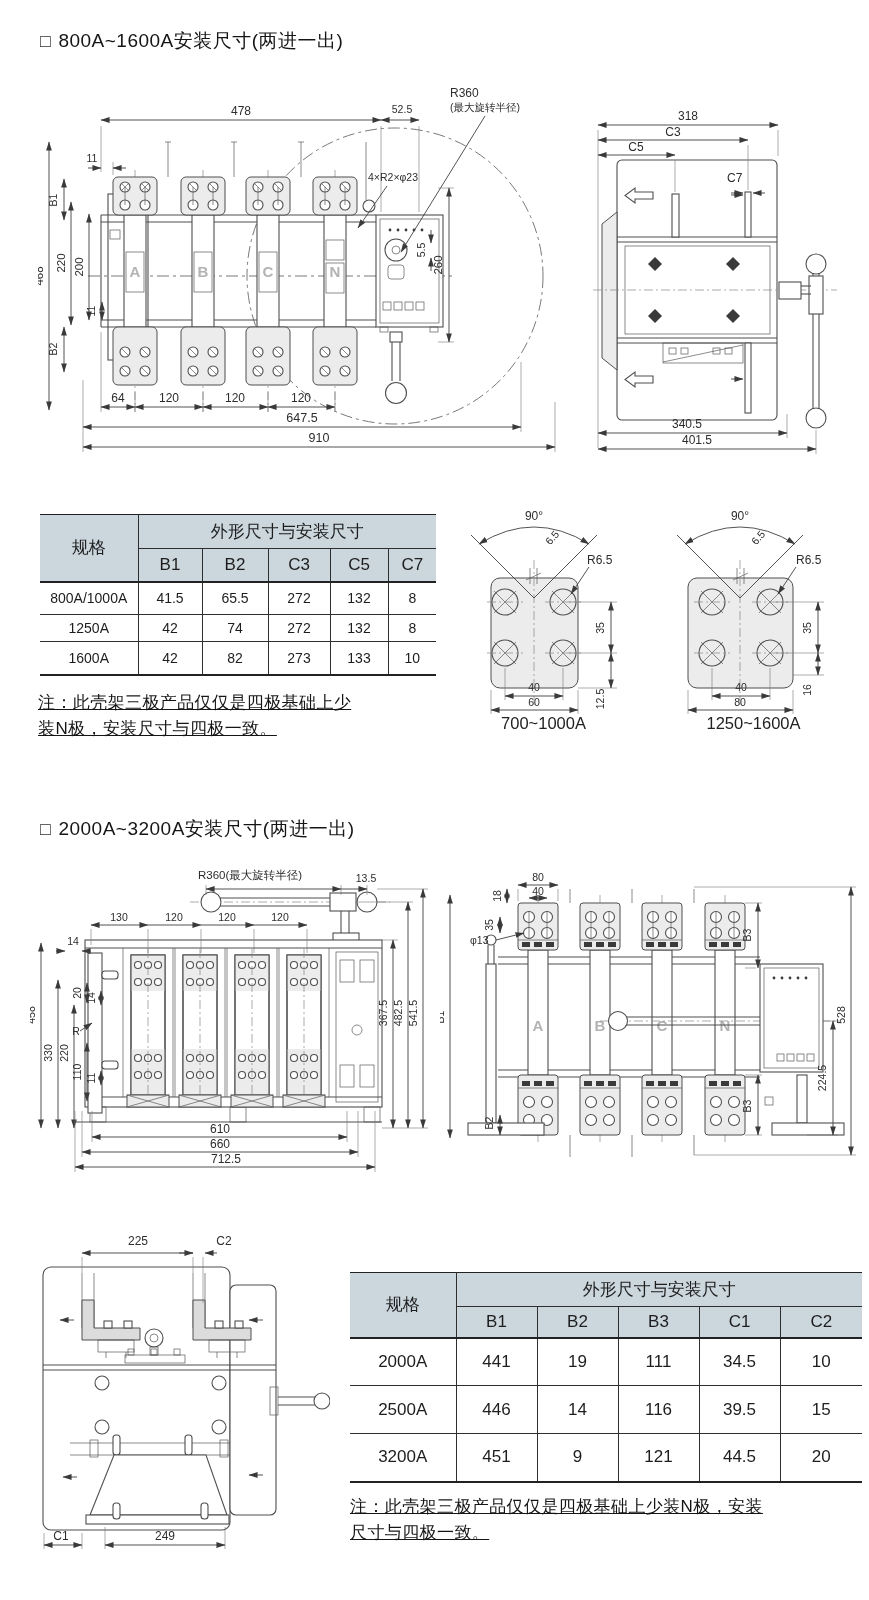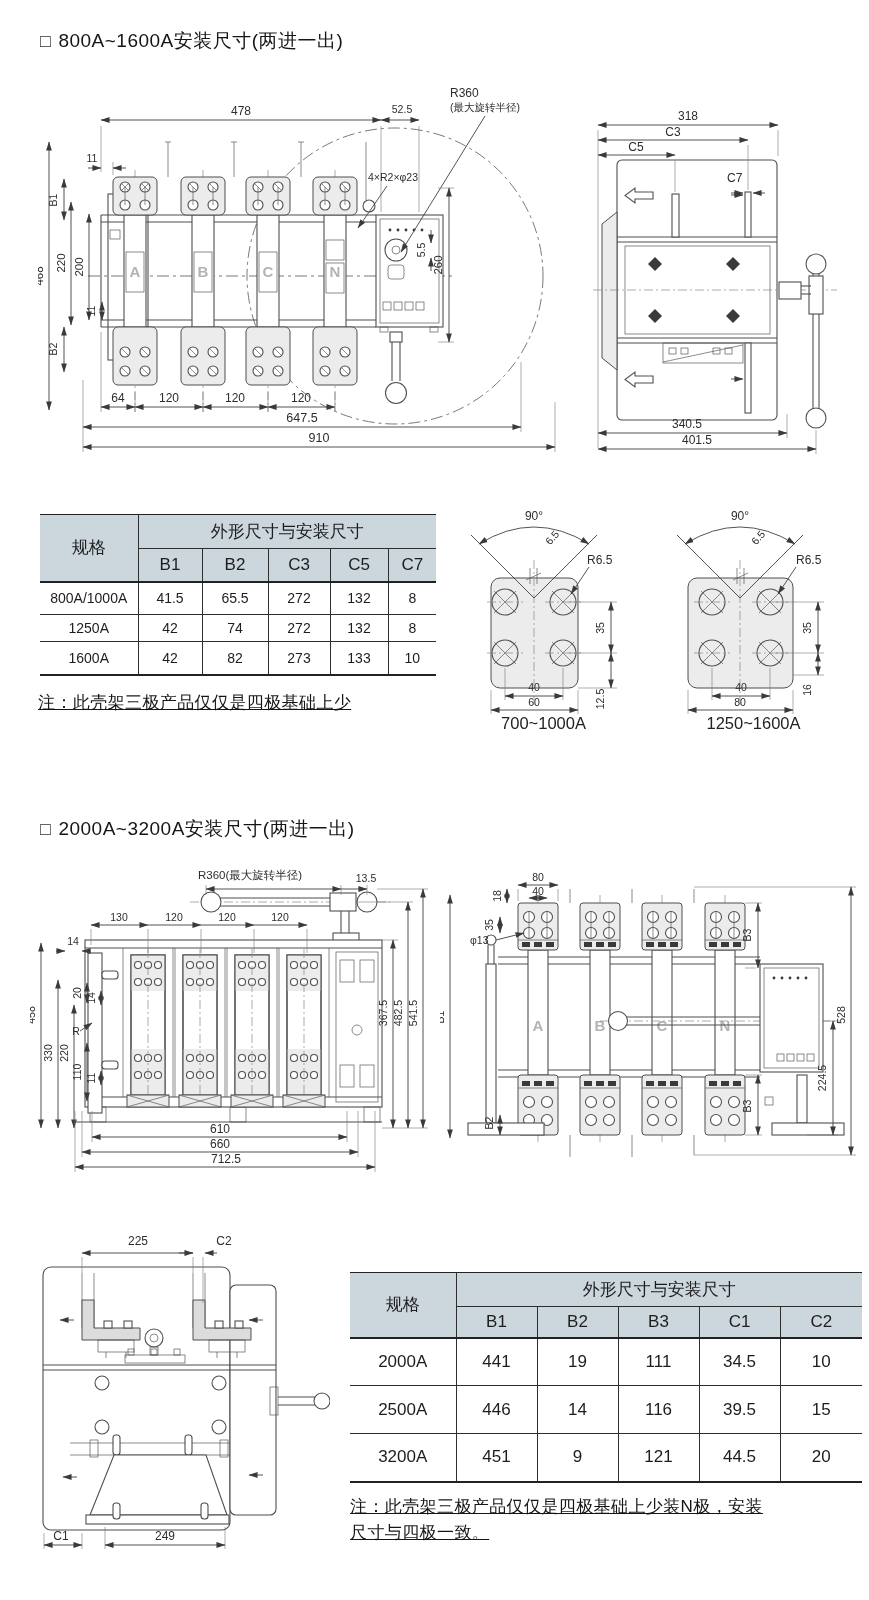--- a/index.html
+++ b/index.html
@@ -368,20 +368,21 @@
     <td>82</td>
     <td>273</td>
     <td>133</td>
     <td class="noR">10</td>
   </tr>
 </tbody>
   </table>
 
 <div class="abs note" style="left:38px;top:690px;width:410px;">
   <div>注：此壳架三极产品仅仅是四极基础上少</div>
+  <div>装N极，安装尺寸与四极一致。</div>
 </div>
 
 <svg class="abs" style="left:441px;top:500px;" width="205" height="215" viewBox="0 0 205 215">
   <defs>
     <marker id="m3" markerWidth="11" markerHeight="8" refX="9.5" refY="4" orient="auto-start-reverse">
       <path d="M0,0.8 L10,4 L0,7.2 Z" fill="#3a3a3a"></path>
     </marker>
   </defs>
   <g>
     <rect class="fg" x="50" y="78" width="87" height="110" rx="9"></rect>

